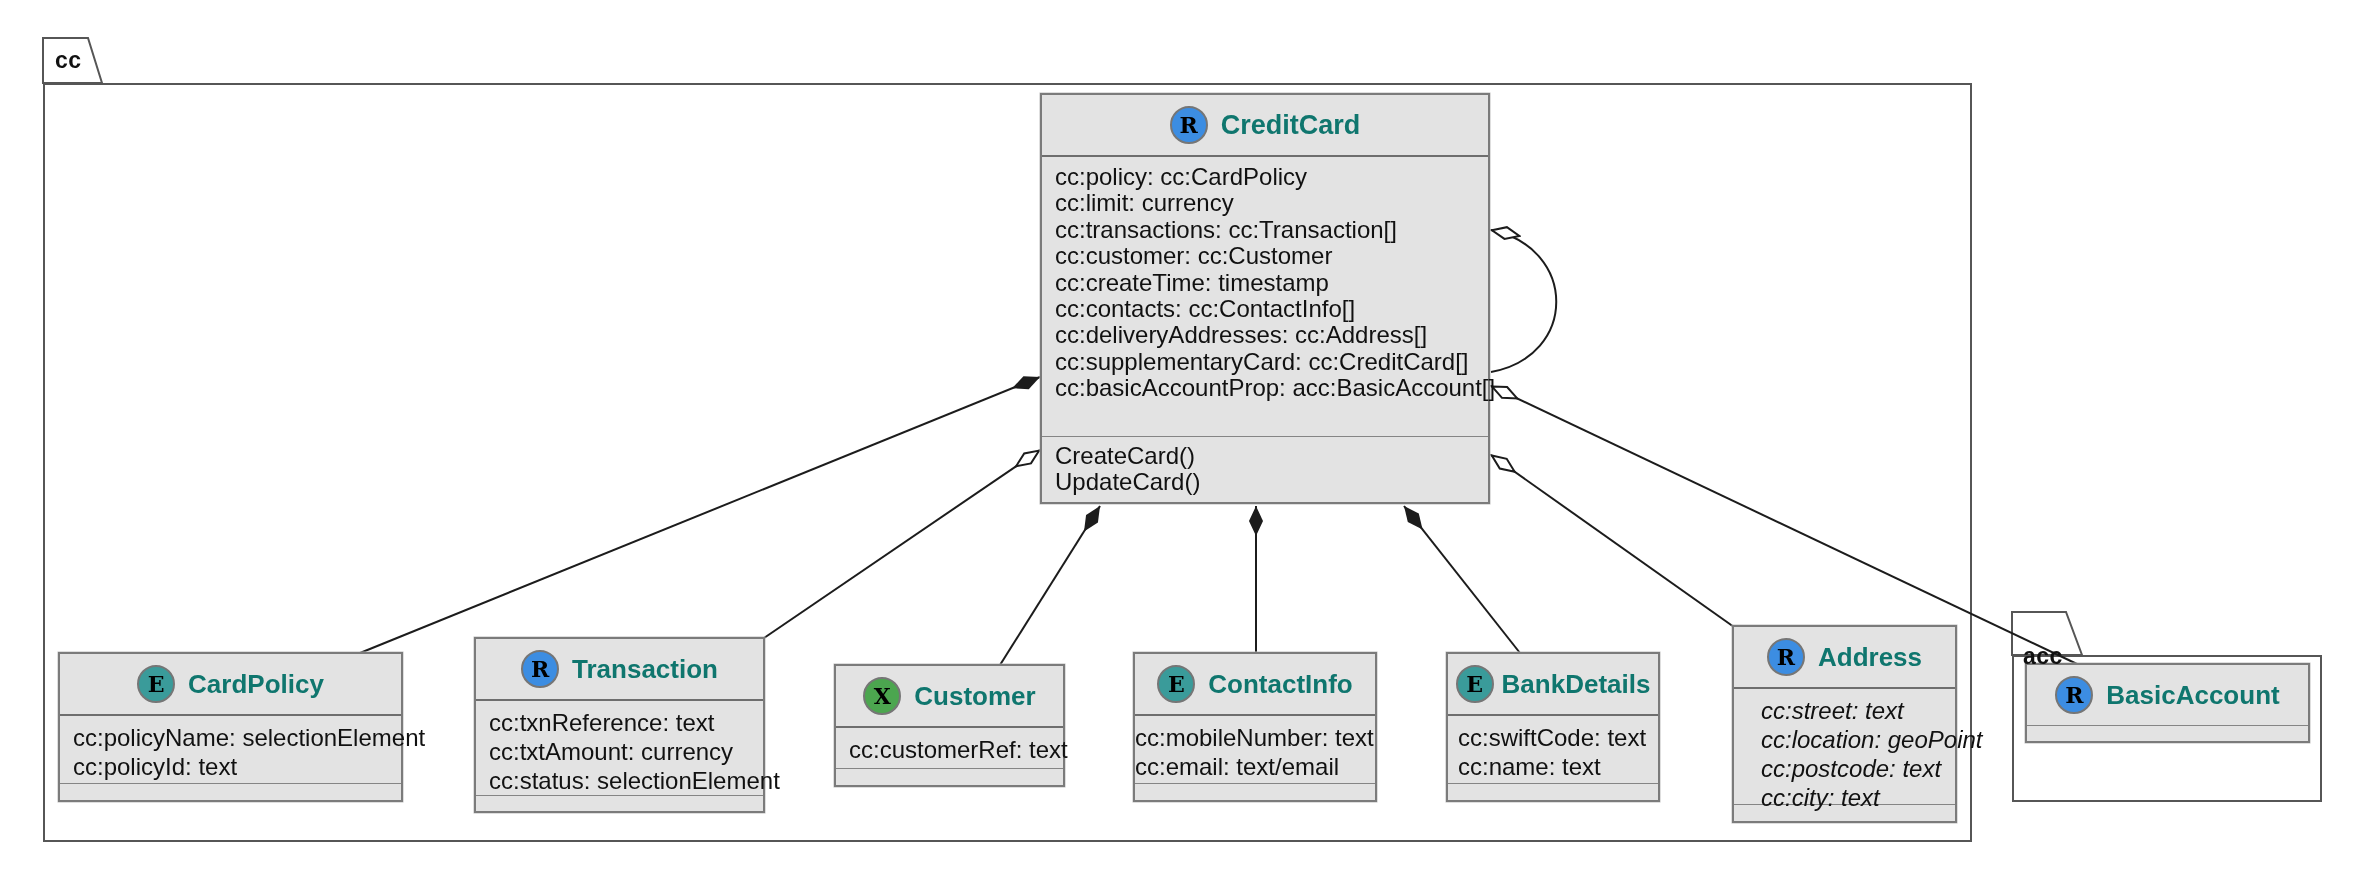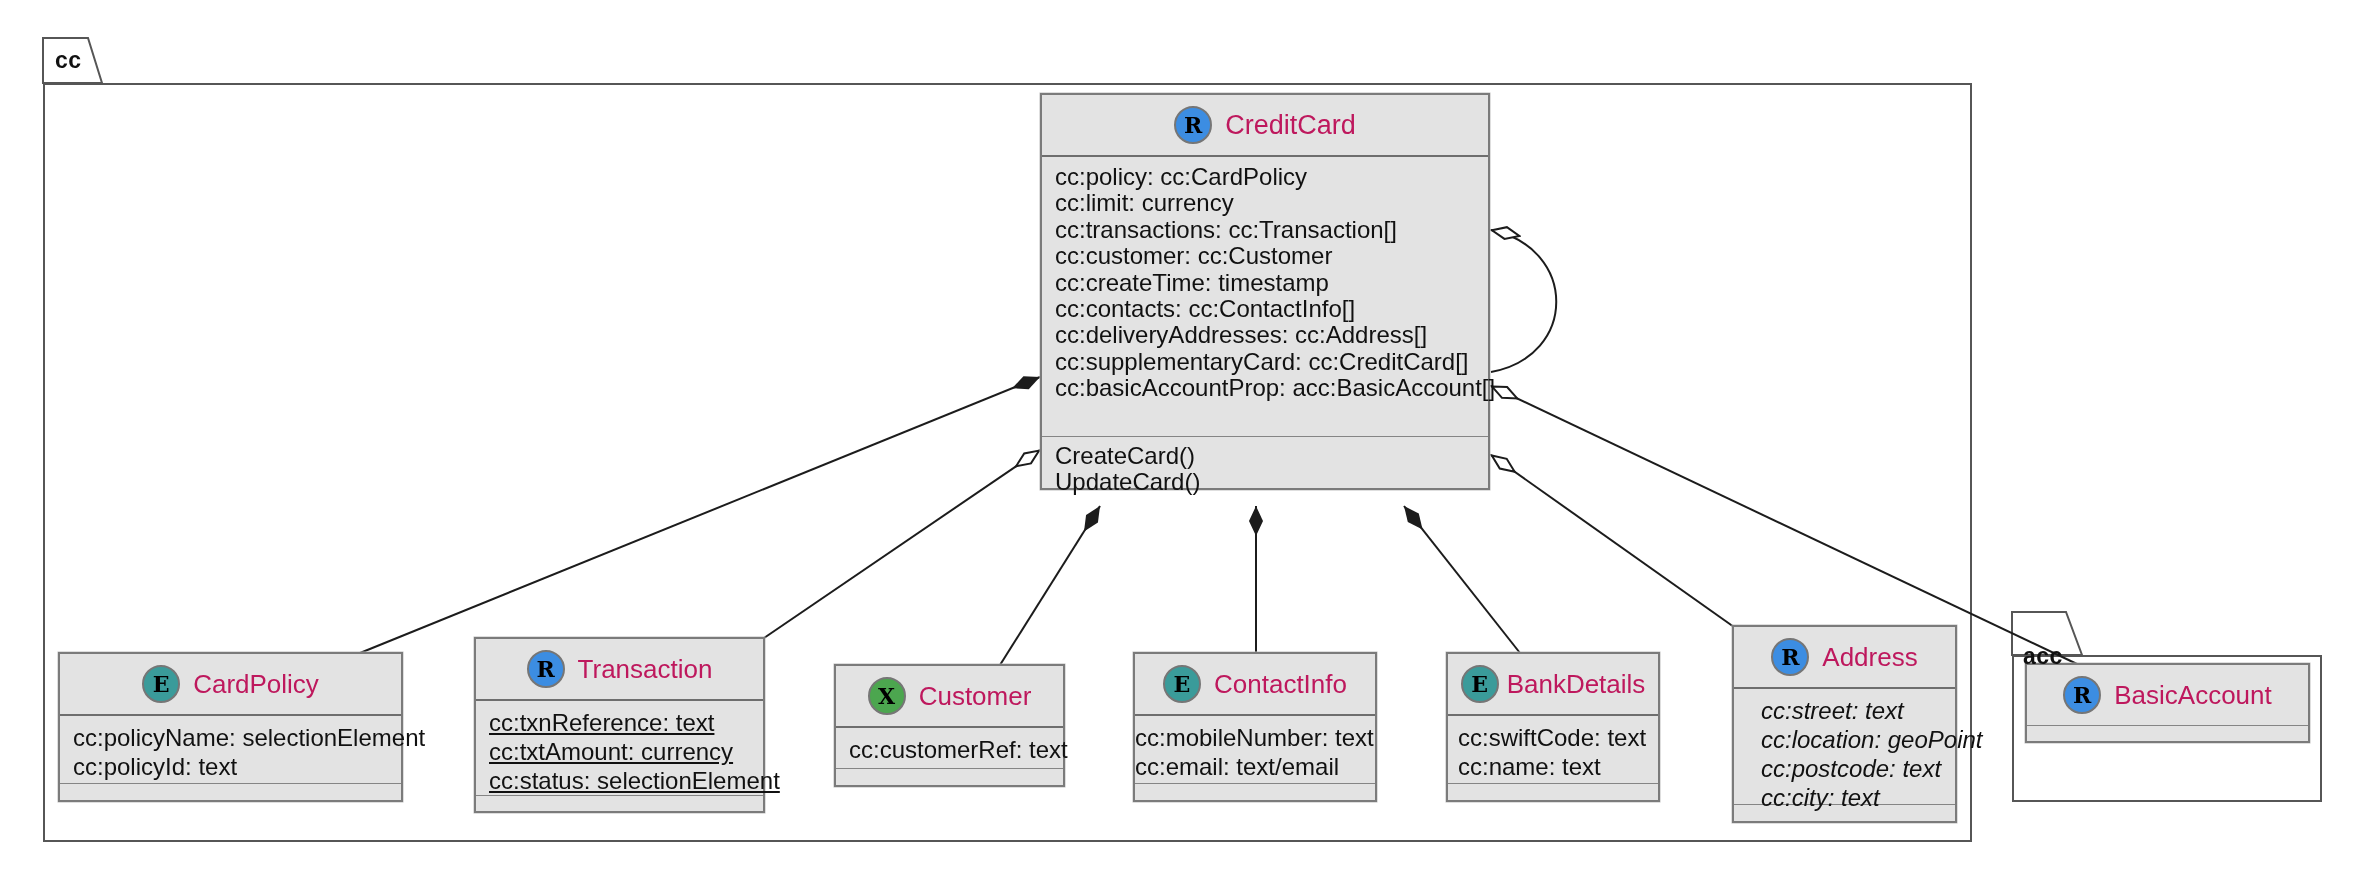--- a/index.html
+++ b/index.html
@@ -14,21 +14,21 @@
   svg.layer{position:absolute;left:0;top:0;z-index:2;}
   
   .cls{
     position:absolute;z-index:3;background:#e3e3e3;border:2px solid #7b7b7b;
     box-sizing:border-box;box-shadow:0 0 0 0.5px #bdbdbd;
   }
   .cls-header{
     display:flex;align-items:center;justify-content:center;gap:13px;
     box-sizing:border-box;
   }
-  .cls-title{font-size:26px;color:#be185d;}
+  .cls-title{font-size:26px;color:#0f766e;font-weight:bold;}
   .badge{
     width:38px;height:38px;border-radius:50%;flex:0 0 38px;
     display:flex;align-items:center;justify-content:center;
     font-family:"DejaVu Serif", serif;font-weight:900;font-size:22px;color:#000;
     border:2.5px solid #767676;box-sizing:border-box;
   }
   .badge-r{background:#3c8de2;}
   .badge-e{background:#3a9b9a;}
   .badge-x{background:#4ca64f;}
   .cls-attrs{border-top:2px solid #6e6e6e;box-sizing:border-box;padding:7px 0 0 13px;}
@@ -80,21 +80,21 @@
       <div class="attr">cc:policy: cc:CardPolicy</div>
       <div class="attr">cc:limit: currency</div>
       <div class="attr">cc:transactions: cc:Transaction[]</div>
       <div class="attr">cc:customer: cc:Customer</div>
       <div class="attr">cc:createTime: timestamp</div>
       <div class="attr">cc:contacts: cc:ContactInfo[]</div>
       <div class="attr">cc:deliveryAddresses: cc:Address[]</div>
       <div class="attr">cc:supplementaryCard: cc:CreditCard[]</div>
       <div class="attr">cc:basicAccountProp: acc:BasicAccount[]</div>
     </div>
-    <div class="cls-methods" style="height:52px;">
+    <div class="cls-methods" style="height:66px;">
       <div class="attr">CreateCard()</div>
       <div class="attr">UpdateCard()</div>
     </div>
   </div>
 
   <div class="cls lh29" style="left:58px;top:652px;width:345px;">
     <div class="cls-header" style="height:60px;">
       <span class="badge badge-e">E</span>
       <span class="cls-title">CardPolicy</span>
     </div>
@@ -103,21 +103,21 @@
       <div class="attr">cc:policyId: text</div>
     </div>
     <div class="cls-strip" style="height:17px;"></div>
   </div>
 
   <div class="cls lh29" style="left:474px;top:637px;width:291px;">
     <div class="cls-header" style="height:60px;">
       <span class="badge badge-r">R</span>
       <span class="cls-title">Transaction</span>
     </div>
-    <div class="cls-attrs" style="height:96px;text-decoration:underline;">
+    <div class="cls-attrs" style="height:96px;">
       <div class="attr">cc:txnReference: text</div>
       <div class="attr">cc:txtAmount: currency</div>
       <div class="attr">cc:status: selectionElement</div>
     </div>
     <div class="cls-strip" style="height:16px;"></div>
   </div>
 
   <div class="cls lh29" style="left:834px;top:664px;width:231px;">
     <div class="cls-header" style="height:60px;">
       <span class="badge badge-x">X</span>

